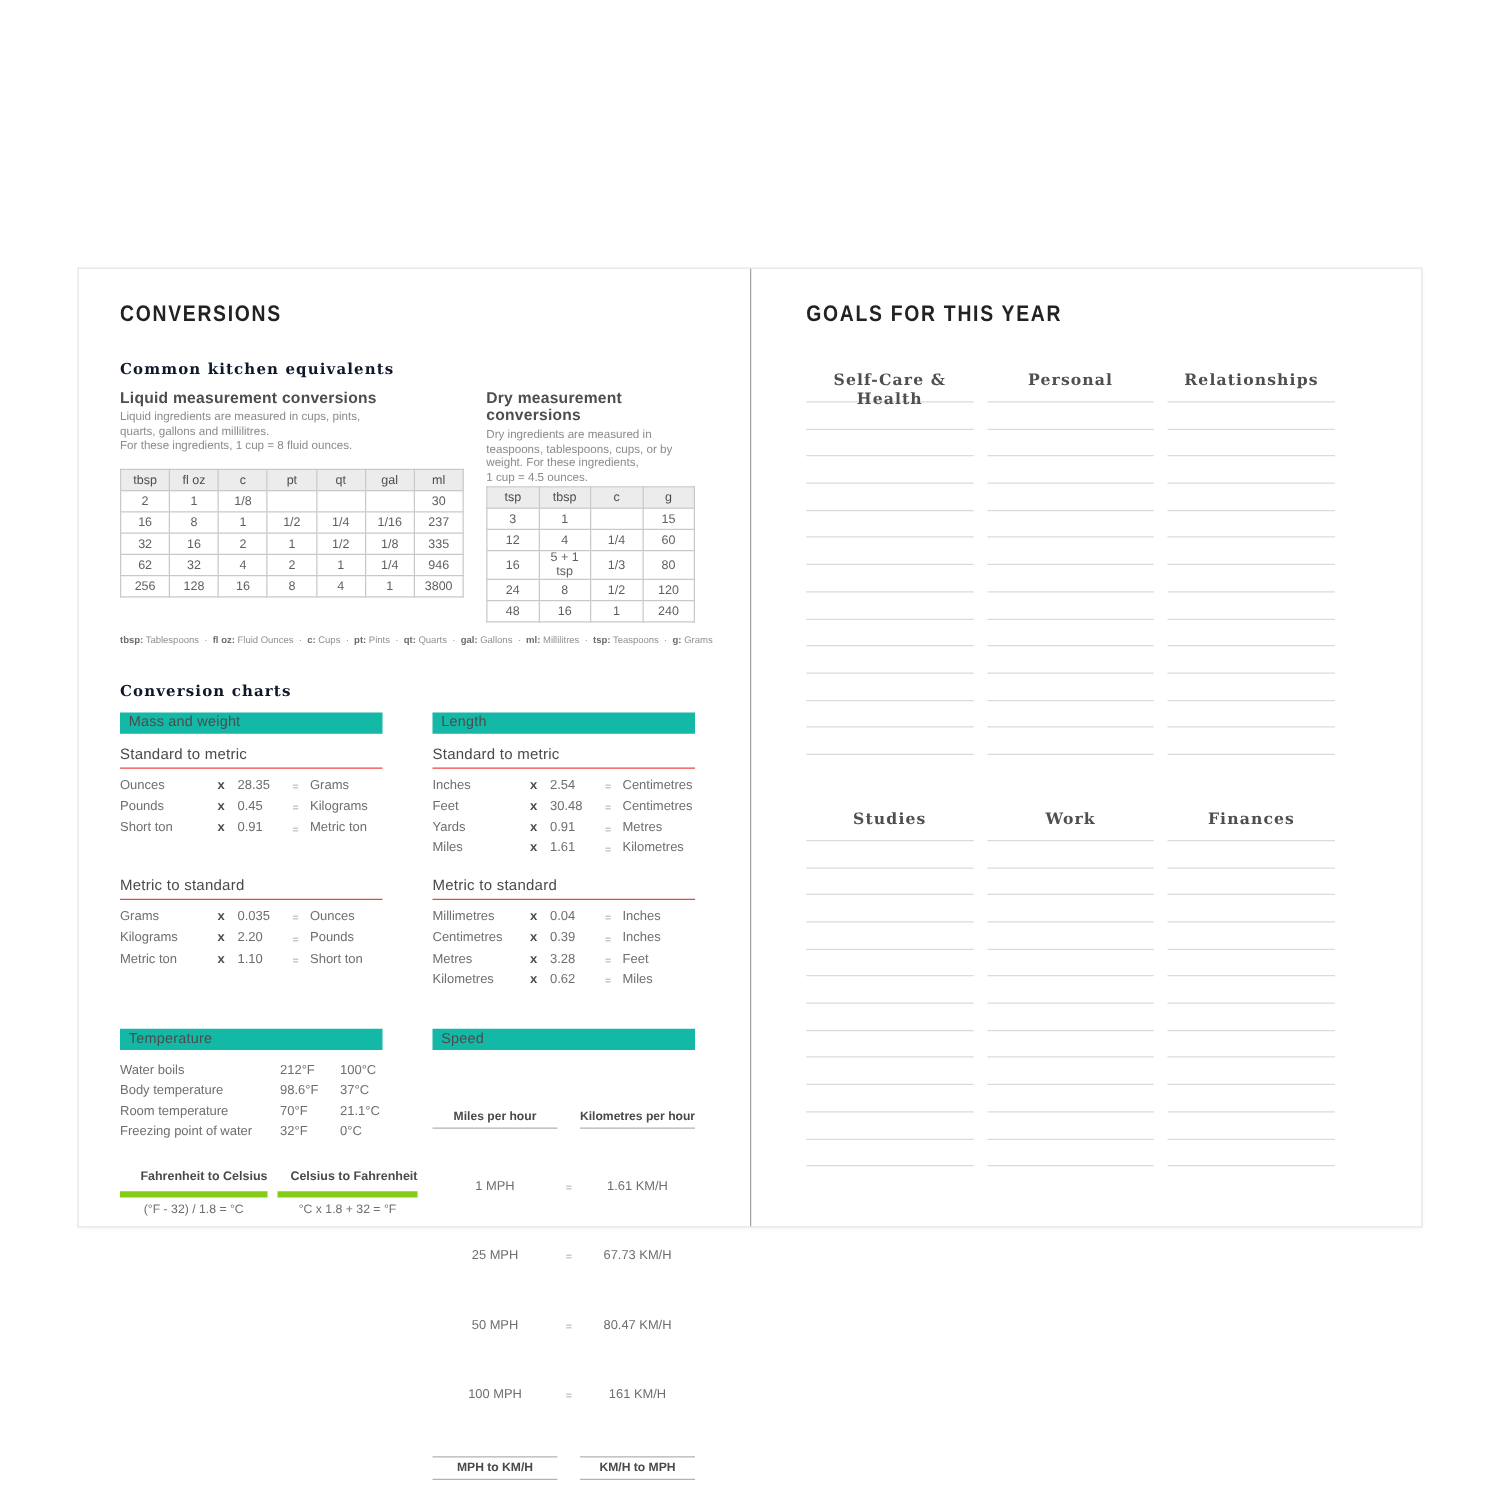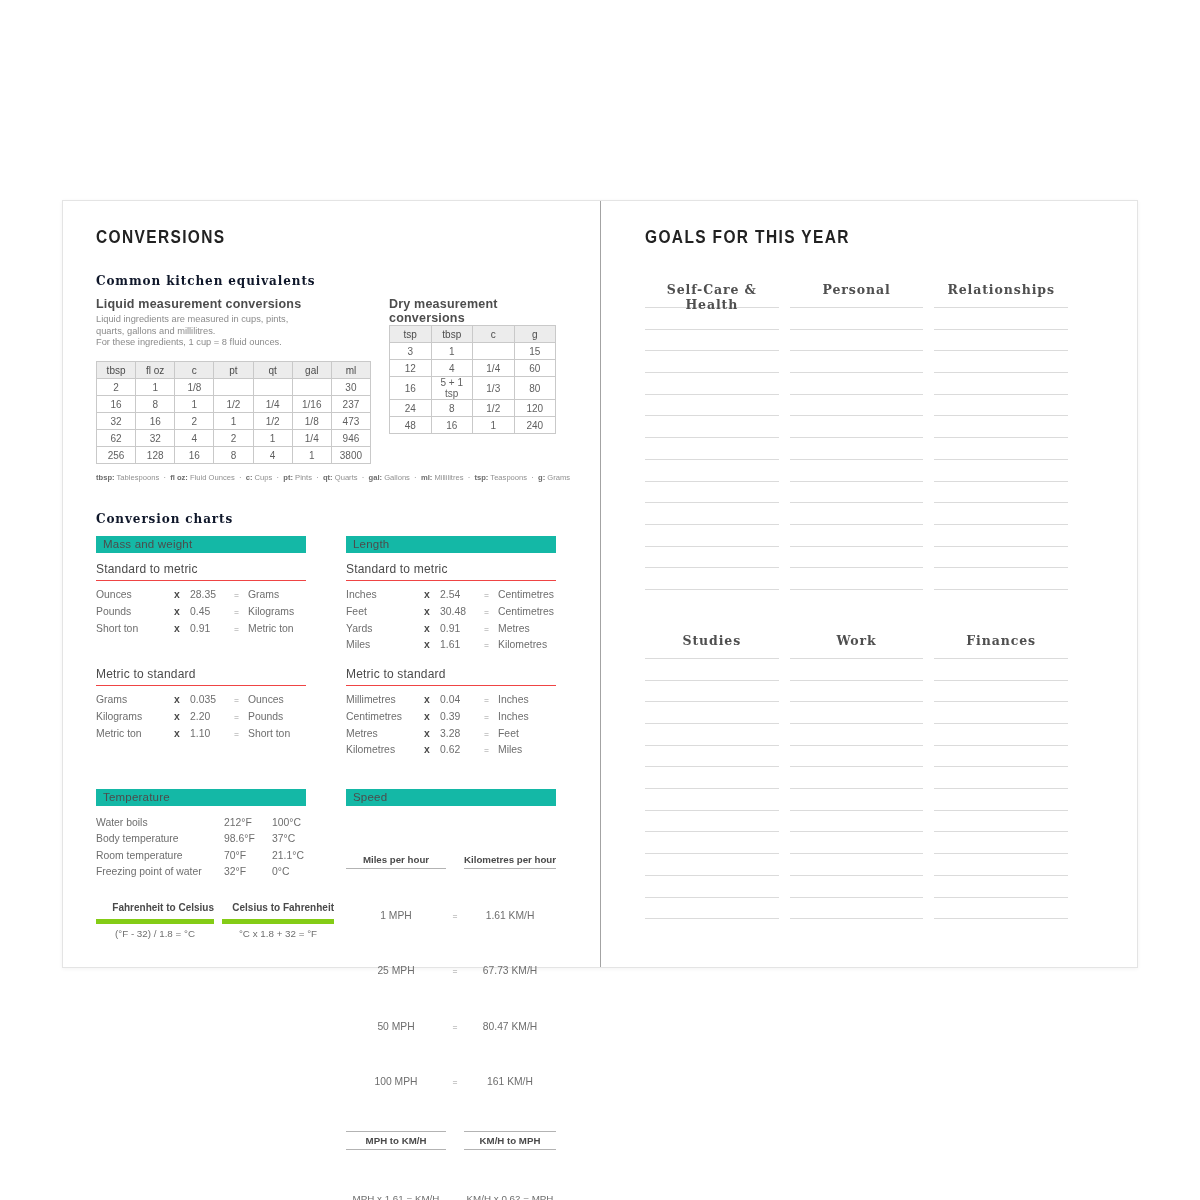--- a/index.html
+++ b/index.html
@@ -1,17 +1,17 @@
 <!DOCTYPE html>
 <html><head>
 <meta charset="utf-8">
 <style>
   * { box-sizing: border-box; margin: 0; padding: 0; }
   html,body { width:1200px; height:1200px; background:#ffffff; font-family:"Liberation Sans",sans-serif; }
-  .spread { position:absolute; left:62px; top:200px; width:1076px; height:768px; display:flex;
+  .spread { position:absolute; left:62px; top:214px; width:1076px; height:768px; display:flex;
             background:#fff; border:1px solid #e4e4e4; box-shadow:0 1px 4px rgba(0,0,0,0.05); }
   .page { height:100%; }
   .page-left  { width:538px; border-right:1px solid #a3a3a3; padding:26px 44px 0 33px; }
   .page-right { flex:1; padding:26px 69px 0 44px; }
 
   .page-title { display:inline-block; font-weight:700; font-size:18px; letter-spacing:1.6px;
                 color:#222; transform:scaleX(0.86); transform-origin:left center; white-space:nowrap; }
 
   .serif-head { font-family:"DejaVu Serif","Liberation Serif",serif; font-size:12px; font-weight:700;
                 letter-spacing:0.9px; color:#0f172a; }
@@ -113,21 +113,21 @@
                 <td>1/16</td>
                 <td>237</td>
               </tr>
               <tr>
                 <td>32</td>
                 <td>16</td>
                 <td>2</td>
                 <td>1</td>
                 <td>1/2</td>
                 <td>1/8</td>
-                <td>473</td>
+                <td>335</td>
               </tr>
               <tr>
                 <td>62</td>
                 <td>32</td>
                 <td>4</td>
                 <td>2</td>
                 <td>1</td>
                 <td>1/4</td>
                 <td>946</td>
               </tr>
@@ -138,20 +138,24 @@
                 <td>8</td>
                 <td>4</td>
                 <td>1</td>
                 <td>3800</td>
               </tr>
             </tbody>
           </table>
       </div>
       <div class="dry-block">
         <div class="block-title">Dry measurement conversions</div>
+        <div class="block-desc">Dry ingredients are measured in
+teaspoons, tablespoons, cups, or by
+weight. For these ingredients,
+1 cup = 4.5 ounces.</div>
         <table class="conv-table">
             <tbody>
               <tr>
                 <th>tsp</th>
                 <th>tbsp</th>
                 <th>c</th>
                 <th>g</th>
               </tr>
               <tr>
                 <td>3</td>

